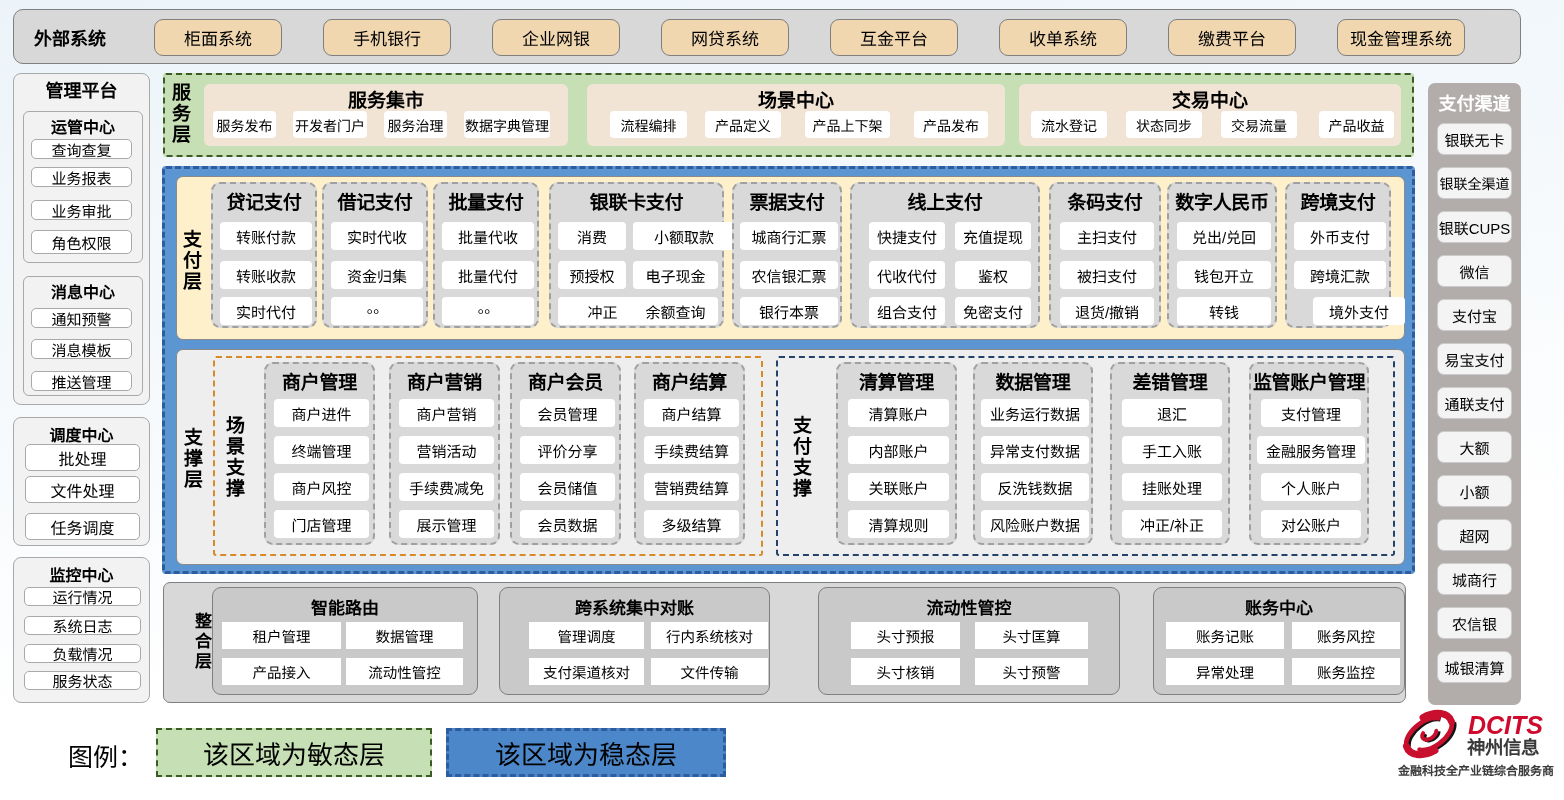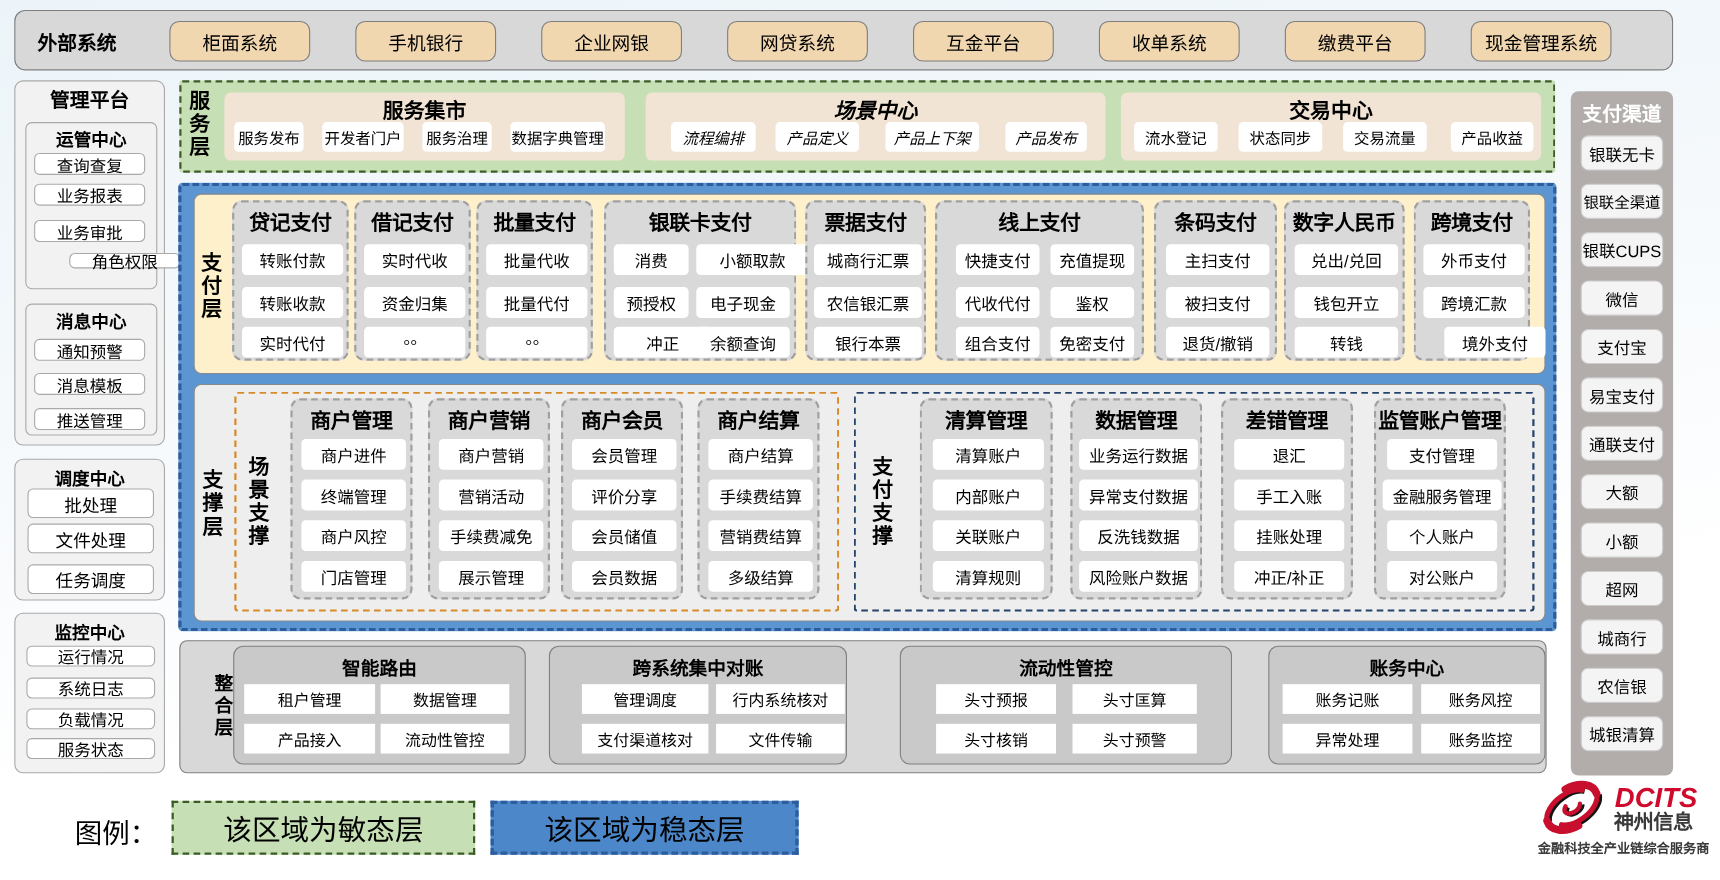--- a/index.html
+++ b/index.html
@@ -88,21 +88,21 @@
     <div class="tanbox" style="left:1323px;">现金管理系统</div>
   </div>
 
   <div class="abs lpanel" style="top:73px; height:332px;">
     <div class="ptitle" style="font-size:18px;">管理平台</div>
     <div class="lsub" style="top:37px; height:152px;">
       <div class="stitle">运管中心</div>
       <div class="witem" style="left:7px; top:27px; width:101px; height:20px;">查询查复</div>
       <div class="witem" style="left:7px; top:55px; width:101px; height:20px;">业务报表</div>
       <div class="witem" style="left:7px; top:88px; width:101px; height:20px;">业务审批</div>
-      <div class="witem" style="left:7px; top:118px; width:101px; height:14px;margin-left:32px;">角色权限</div>
+      <div class="witem" style="left:7px; top:118px; width:101px; height:24px;">角色权限</div>
     </div>
     <div class="lsub" style="top:202px; height:120px;">
       <div class="stitle">消息中心</div>
       <div class="witem" style="left:7px; top:31px; width:101px; height:20px;">通知预警</div>
       <div class="witem" style="left:7px; top:62px; width:101px; height:20px;">消息模板</div>
       <div class="witem" style="left:7px; top:94px; width:101px; height:20px;">推送管理</div>
     </div>
   </div>
   <div class="abs lpanel" style="top:417px; height:129px;">
     <div class="ptitle" style="font-size:16px; padding-top:4px;">调度中心</div>
@@ -120,21 +120,21 @@
 
   <div class="abs svc">
     <div class="vlabel" style="left:6px; top:7px;">服务层</div>
     <div class="svcbox" style="left:39px; width:364px;">
       <div class="t">服务集市</div>
       <div class="svcitem" style="left:9px; width:63px;">服务发布</div>
       <div class="svcitem" style="left:89px; width:74px;">开发者门户</div>
       <div class="svcitem" style="left:180px; width:63px;">服务治理</div>
       <div class="svcitem" style="left:260px; width:86px;">数据字典管理</div>
     </div>
-    <div class="svcbox" style="left:422px; width:418px;font-style:italic;">
+    <div class="svcbox" style="left:422px; width:418px;">
       <div class="t">场景中心</div>
       <div class="svcitem" style="left:23px; width:77px;">流程编排</div>
       <div class="svcitem" style="left:118px; width:76px;">产品定义</div>
       <div class="svcitem" style="left:218px; width:85px;">产品上下架</div>
       <div class="svcitem" style="left:327px; width:74px;">产品发布</div>
     </div>
     <div class="svcbox" style="left:854px; width:382px;">
       <div class="t">交易中心</div>
       <div class="svcitem" style="left:12px; width:76px;">流水登记</div>
       <div class="svcitem" style="left:107px; width:76px;">状态同步</div>

